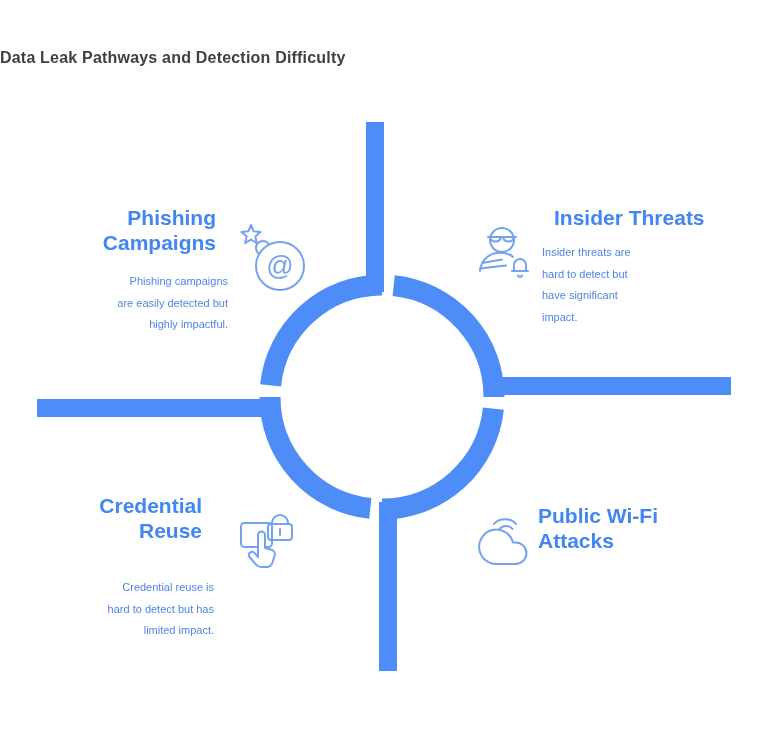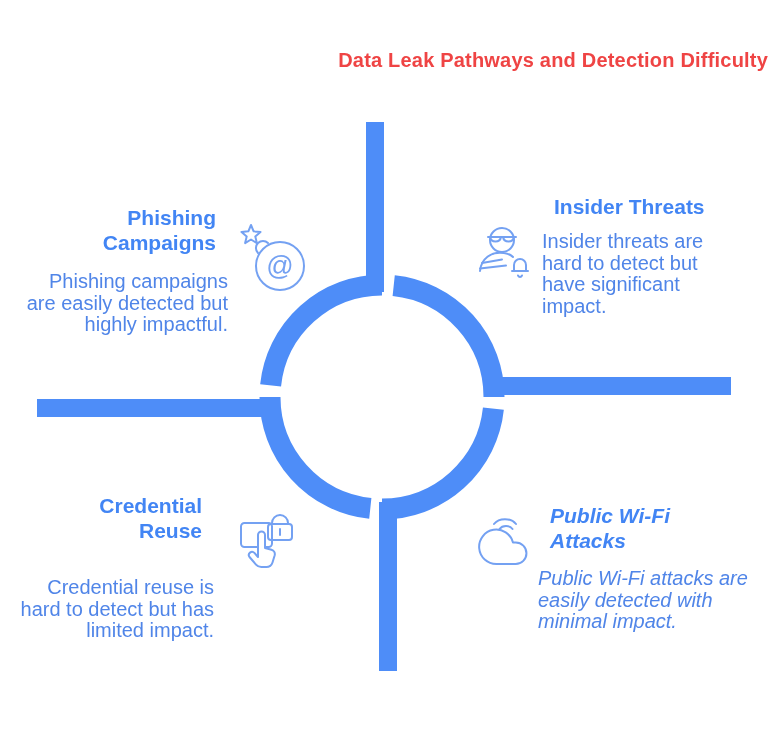--- a/index.html
+++ b/index.html
@@ -1,40 +1,40 @@
 <!DOCTYPE html>
 <html><head>
 <meta charset="utf-8">
 <style>
   html,body { margin:0; padding:0; background:#ffffff; }
   .canvas {
     position:relative; width:768px; height:732px; background:#ffffff;
     font-family:"Liberation Sans", sans-serif; overflow:hidden;
   }
   .title {
-    position:absolute; top:49px; left:0; width:100%; text-align:right;
-    font-size:20px; font-weight:bold; color:#ef4444; letter-spacing:0.2px;
+    position:absolute; top:49px; left:0; width:100%; text-align:left;
+    font-size:16px; font-weight:bold; color:#404040; letter-spacing:0.2px;
   }
   .figure { position:absolute; left:0; top:0; width:768px; height:732px; }
   .quad { position:absolute; }
   .quad .qh {
     margin:12px; font-size:21px; line-height:25px; font-weight:bold;
     color:#4285F4; white-space:pre-line;
   }
   .quad .qb {
-    margin:0; font-size:20px; line-height:21.5px; font-weight:500;
+    margin:0; font-size:11px; line-height:21.5px; font-weight:500;
     color:#5085E8; white-space:pre-line;
   }
   .q-tl { top:193px; right:540px; width:215px; text-align:right; }
   .q-tl .qb { margin-top:16px; }
-  .q-tr { top:182px; left:542px; width:190px; }
+  .q-tr { top:193px; left:542px; width:190px; }
   .q-tr .qb { margin-top:4px; }
   .q-bl { top:481px; right:554px; width:225px; text-align:right; }
   .q-bl .qb { margin-top:34px; }
-  .q-br { top:491px; left:538px; width:215px;font-style:italic; }
+  .q-br { top:491px; left:526px; width:215px; }
   .q-br .qb { margin-top:15px; }
   .icon { position:absolute; }
   .icon svg { display:block; }
 </style>
 </head>
 <body>
 
 <div class="canvas">
 
   <div class="title">Data Leak Pathways and Detection Difficulty</div>
@@ -102,23 +102,20 @@
       <rect x="3" y="13" width="31" height="24" rx="3.5"></rect>
       <path d="M34,14 v-1 a8,8 0 0 1 16,0 v1"></path>
       <rect x="30" y="14" width="24" height="16" rx="3"></rect>
       <path d="M42,19 v6"></path>
       <path fill="#ffffff" d="M20,41 V25 a3.5,3.5 0 0 1 7,0 v13 l6.5,1.8 a4.5,4.5 0 0 1 3.2,5.4 l-2.2,7.3 a6.5,6.5 0 0 1 -6.2,4.5 h-5 a7,7 0 0 1 -5.3,-2.4 l-6.5,-7.6 a3.2,3.2 0 0 1 4.9,-4.1 l3.6,4.1 z"></path>
     </svg>
   </span>
 
   <div class="quad q-br">
     <div class="qh">Public Wi-Fi Attacks</div>
-    <div class="qb">Public Wi-Fi attacks are
-easily detected with
-minimal impact.</div>
   </div>
   <span class="icon" style="left:476px; top:512px;">
     <svg width="58" height="54" viewBox="0 0 58 54" fill="none" stroke="#74A1F2" stroke-width="2" stroke-linecap="round" stroke-linejoin="round">
       <path d="M18,12 C23,5.5 35,5.5 40,12"></path>
       <path d="M23.5,17 C26.5,13 33.5,13 36.5,17"></path>
       <g transform="translate(1,9) scale(2.15)">
         <path stroke-width="0.93" d="M18 10h-1.26A8 8 0 1 0 9 20h9a5 5 0 0 0 0-10z"></path>
       </g>
     </svg>
   </span>

